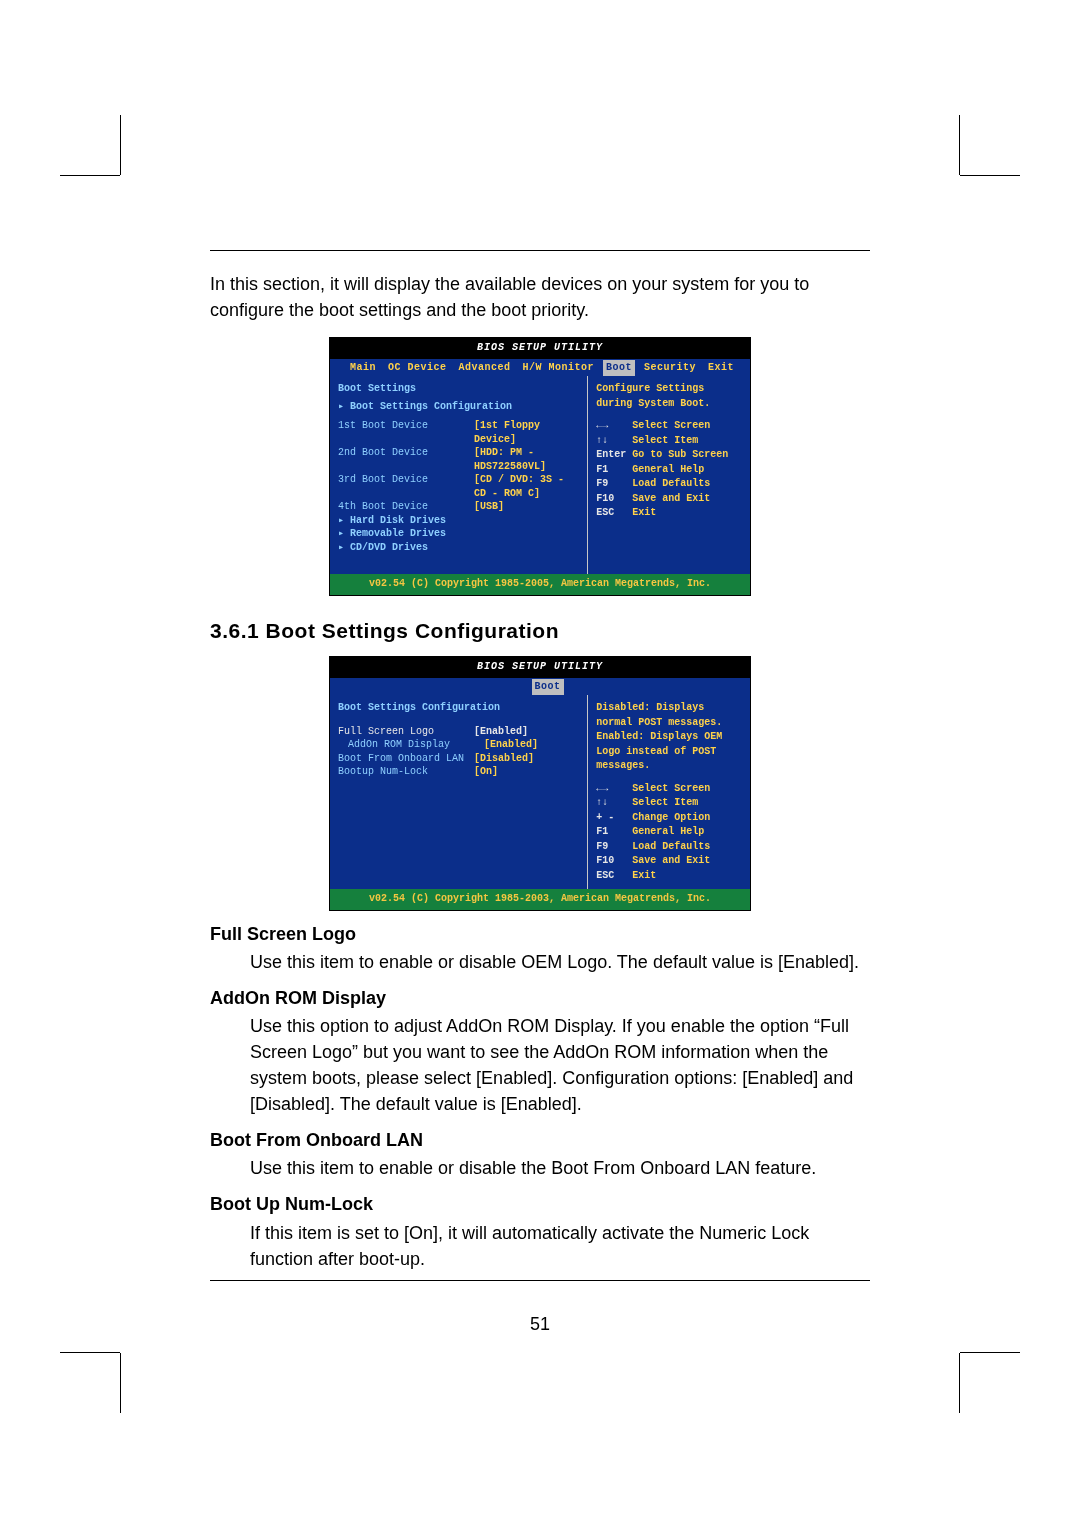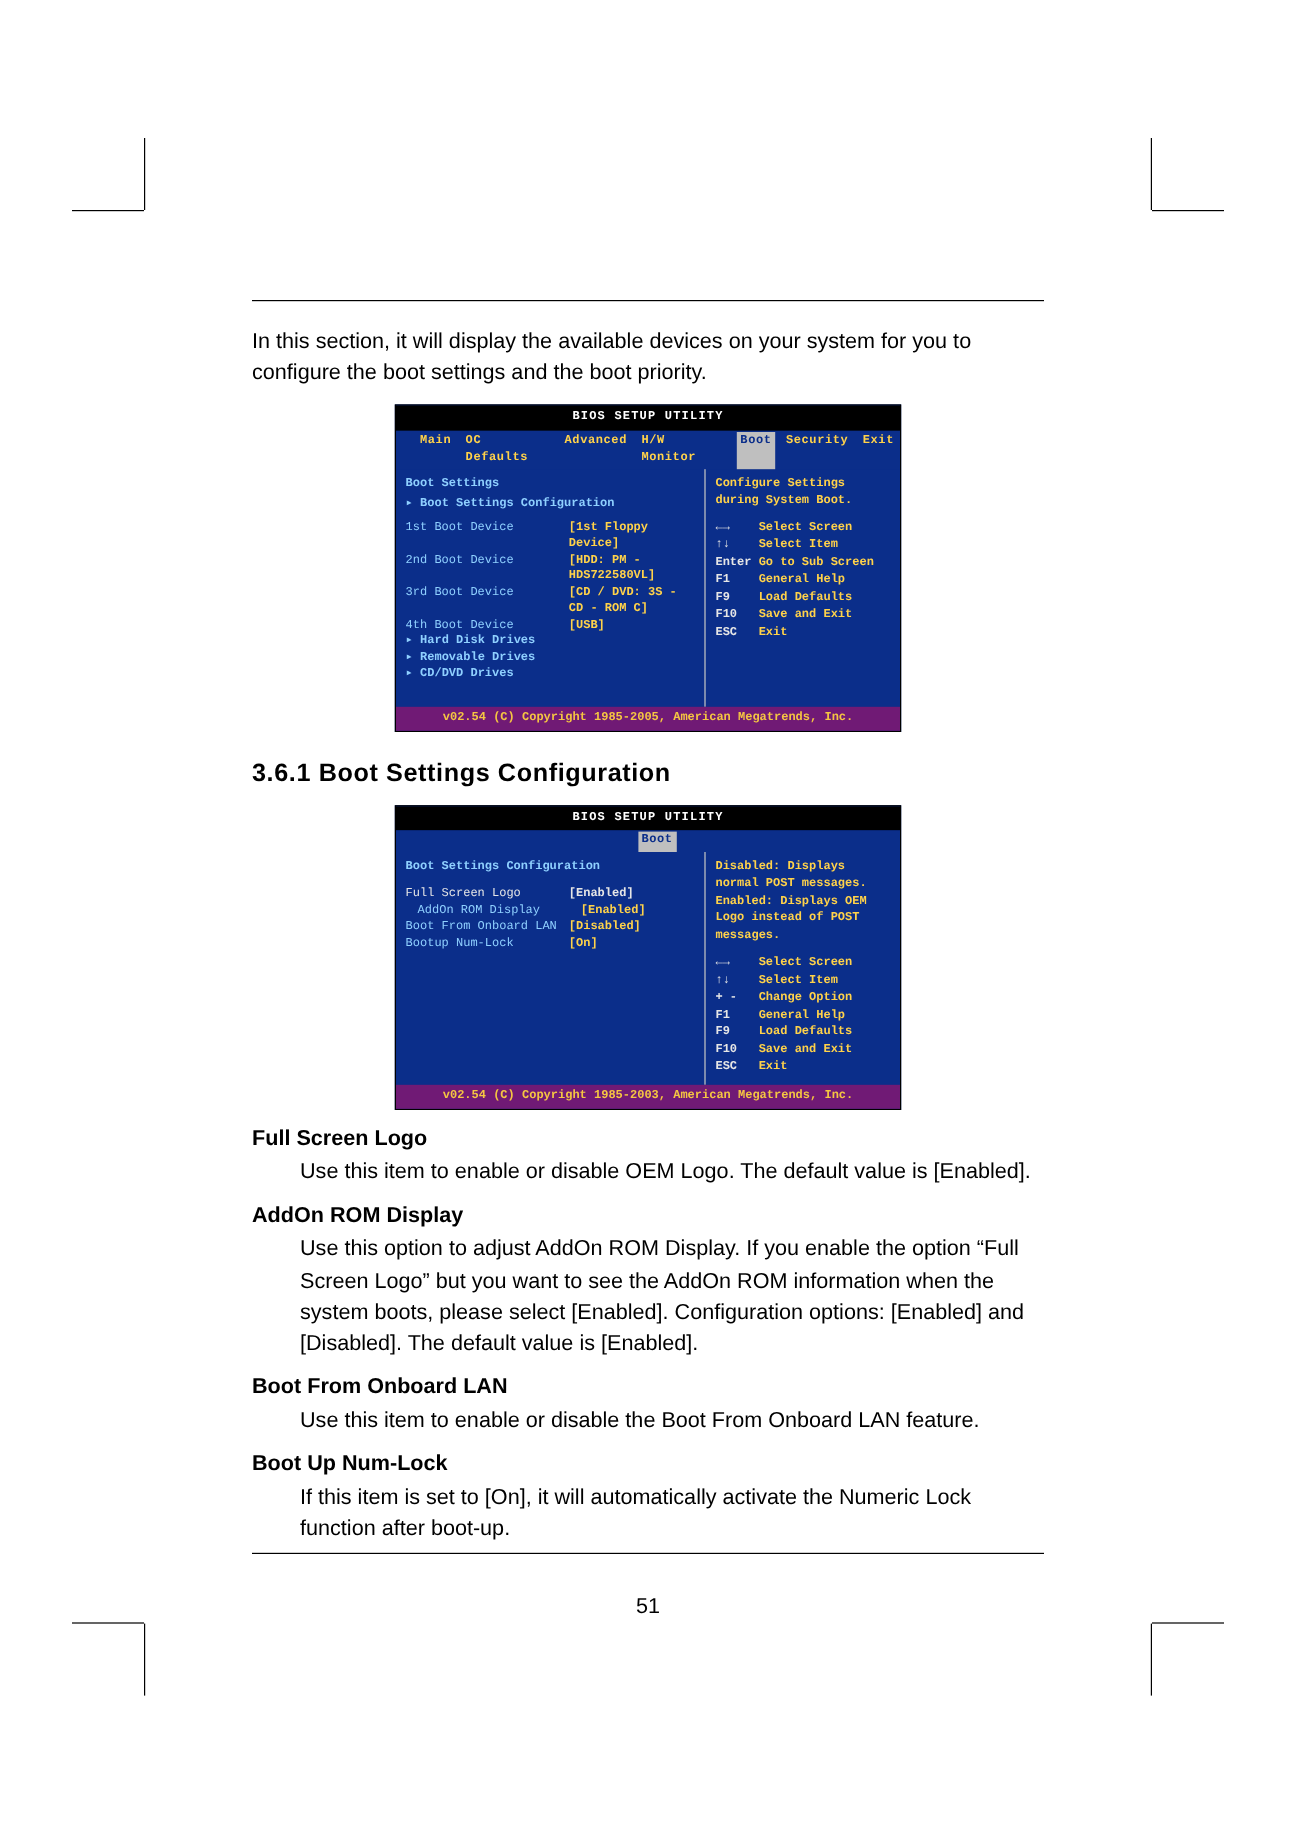--- a/index.html
+++ b/index.html
@@ -57,20 +57,21 @@
     display: flex;
     flex-direction: column;
   }
   .bios .titlebar {
     background: #000;
     color: #fff;
     font-weight: bold;
     text-align: center;
     letter-spacing: 1px;
     padding: 3px 0;
+    font-style: italic;
   }
   .bios .tabs {
     display: flex;
     background: var(--bios-blue);
     padding: 1px 2px 0 17px;
     font-weight: bold;
     letter-spacing: 0.5px;
     gap: 6px;
   }
   .bios .tab { color: var(--bios-yellow); padding: 1px 3px; }
@@ -100,21 +101,21 @@
   .bios .row .value { color: var(--bios-yellow); font-weight: bold; }
   .bios .row.tri { color: var(--bios-cyan); font-weight: bold; }
   .bios .row.sel .label { color: var(--bios-white); }
   .bios .row.sel .value { color: var(--bios-white); }
   .bios .row.indent .label { padding-left: 10px; }
   .help-block { color: var(--bios-yellow); font-weight: bold; }
   .keys { color: var(--bios-yellow); font-weight: bold; margin-top: 8px; }
   .keys div { display: flex; gap: 6px; }
   .keys .k { width: 30px; color: var(--bios-white); }
   .bios .copyright {
-    background: #701a75; color: #f5c642; text-align: center;
+    background: #15803d; color: #f5c642; text-align: center;
     font-weight: bold; padding: 3px 0;
   }
   .tri-icon::before { content: "\25B8 "; }
 
   
   .opt-title { font-weight: bold; margin: 10px 0 2px 0; font-family: Arial, sans-serif; }
   .opt-desc { margin: 0 0 0 40px; }
 
   
   .pagefoot { text-align: center; margin-top: 30px; }
@@ -139,21 +140,21 @@
 
   <div class="content">
     <hr class="rule">
 
     <p class="intro" data-bind="section.intro">In this section, it will display the available devices on your system for you to configure the boot settings and the boot priority.</p>
 
     <div class="bios">
       <div class="titlebar" data-bind="bios1.title">BIOS SETUP UTILITY</div>
       <div class="tabs" id="bios1-tabs">
           <span class="tab">Main</span>
-          <span class="tab">OC Defaults</span>
+          <span class="tab">OC Device</span>
           <span class="tab">Advanced</span>
           <span class="tab">H/W Monitor</span>
           <span class="tab active">Boot</span>
           <span class="tab">Security</span>
           <span class="tab">Exit</span>
         </div>
       <div class="body">
         <div class="left">
           <div class="heading" data-bind="bios1.left_heading">Boot Settings</div>
           <div class="row tri tri-icon">

